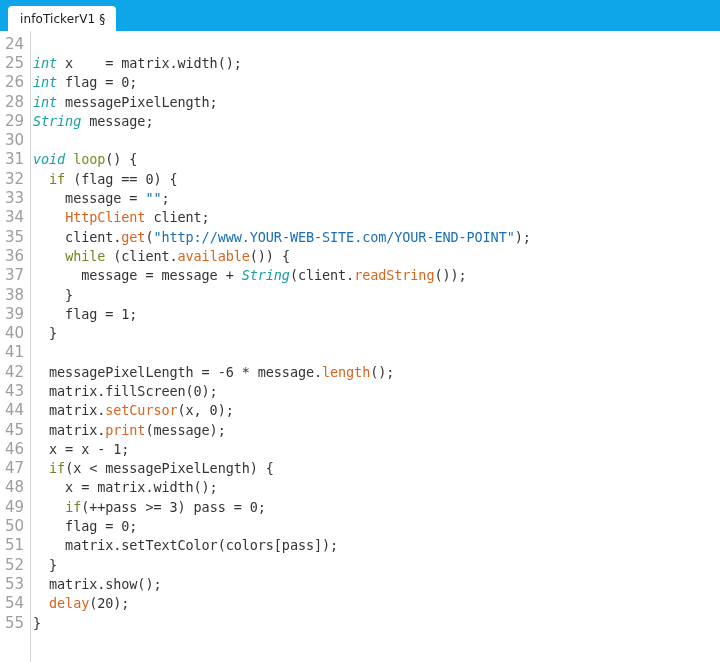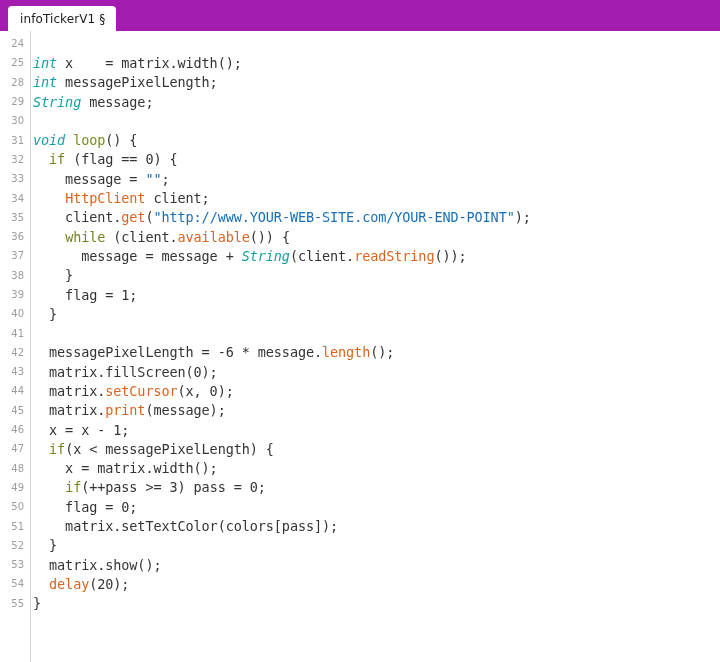--- a/index.html
+++ b/index.html
@@ -12,21 +12,21 @@
     height: 662px;
     background: #ffffff;
     font-family: "DejaVu Sans Mono", monospace;
     overflow: hidden;
   }
 
   
   #tab-bar {
     position: relative;
     height: 31px;
-    background: #a21caf;
+    background: #0ea5e9;
     display: flex;
     align-items: flex-end;
     padding-left: 8px;
     box-sizing: border-box;
   }
   .tab {
     height: 25px;
     background: #ffffff;
     border-radius: 4px 4px 0 0;
     display: flex;
@@ -73,21 +73,21 @@
     display: flex;
     height: 19.3px;
     align-items: center;
     white-space: pre;
   }
   .lineno {
     width: 24px;
     flex: 0 0 24px;
     text-align: right;
     font-family: "DejaVu Sans", sans-serif;
-    font-size: 10px;
+    font-size: 15px;
     color: #9d9d9d;
     padding-right: 0;
     user-select: none;
   }
   .linecode {
     padding-left: 9px;
     font-family: "DejaVu Sans Mono", monospace;
     font-size: 13.5px;
     color: #343434;
     white-space: pre;
@@ -110,20 +110,21 @@
     <span class="tab-label">infoTickerV1</span>
     <span class="tab-mark">§</span>
   </div>
 </div>
 
 <div id="editor">
   <div id="gutter-rule"></div>
   <div id="code-lines">
       <div class="code-line"><span class="lineno">24</span><span class="linecode">&nbsp;</span></div>
       <div class="code-line"><span class="lineno">25</span><span class="linecode"><span class="t-type">int</span><span class="t-plain"> x    = matrix.width();</span></span></div>
+      <div class="code-line"><span class="lineno">26</span><span class="linecode"><span class="t-type">int</span><span class="t-plain"> flag = 0;</span></span></div>
       <div class="code-line"><span class="lineno">28</span><span class="linecode"><span class="t-type">int</span><span class="t-plain"> messagePixelLength;</span></span></div>
       <div class="code-line"><span class="lineno">29</span><span class="linecode"><span class="t-type">String</span><span class="t-plain"> message;</span></span></div>
       <div class="code-line"><span class="lineno">30</span><span class="linecode">&nbsp;</span></div>
       <div class="code-line"><span class="lineno">31</span><span class="linecode"><span class="t-type">void</span><span class="t-plain"> </span><span class="t-func">loop</span><span class="t-plain">() {</span></span></div>
       <div class="code-line"><span class="lineno">32</span><span class="linecode"><span class="t-plain">  </span><span class="t-kw">if</span><span class="t-plain"> (flag == 0) {</span></span></div>
       <div class="code-line"><span class="lineno">33</span><span class="linecode"><span class="t-plain">    message = </span><span class="t-string">""</span><span class="t-plain">;</span></span></div>
       <div class="code-line"><span class="lineno">34</span><span class="linecode"><span class="t-plain">    </span><span class="t-fn">HttpClient</span><span class="t-plain"> client;</span></span></div>
       <div class="code-line"><span class="lineno">35</span><span class="linecode"><span class="t-plain">    client.</span><span class="t-fn">get</span><span class="t-plain">(</span><span class="t-string">"http://www.YOUR-WEB-SITE.com/YOUR-END-POINT"</span><span class="t-plain">);</span></span></div>
       <div class="code-line"><span class="lineno">36</span><span class="linecode"><span class="t-plain">    </span><span class="t-kw">while</span><span class="t-plain"> (client.</span><span class="t-fn">available</span><span class="t-plain">()) {</span></span></div>
       <div class="code-line"><span class="lineno">37</span><span class="linecode"><span class="t-plain">      message = message + </span><span class="t-type">String</span><span class="t-plain">(client.</span><span class="t-fn">readString</span><span class="t-plain">());</span></span></div>

